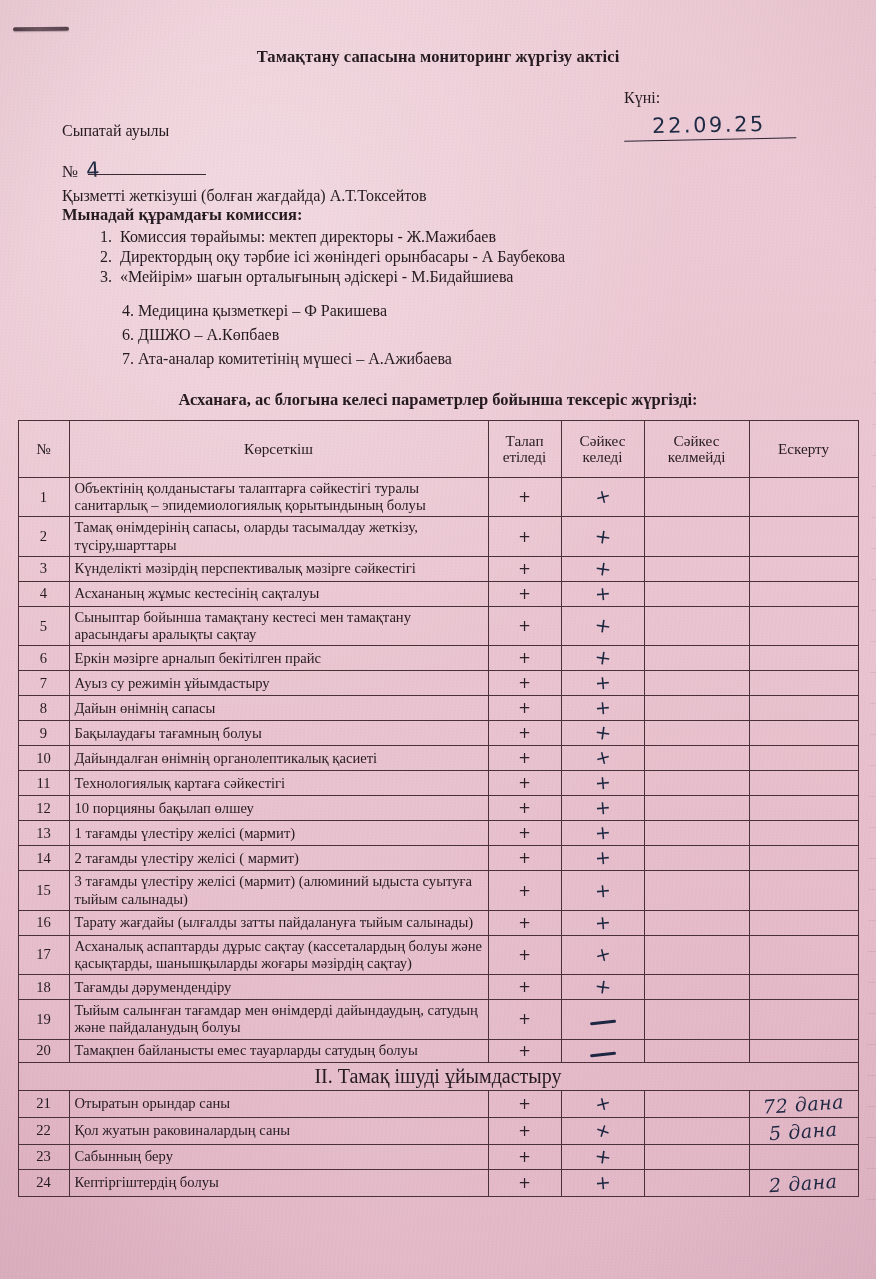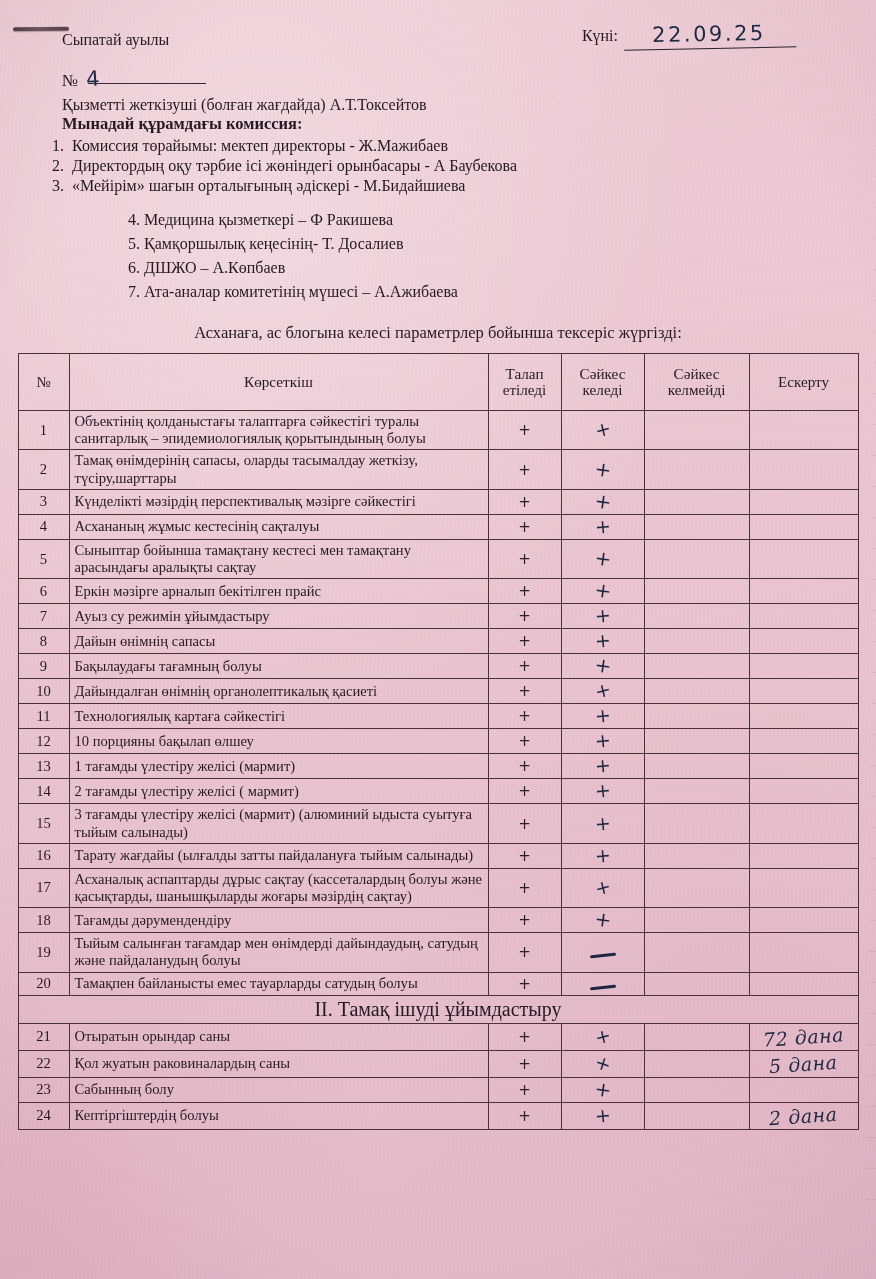--- a/index.html
+++ b/index.html
@@ -94,20 +94,21 @@
     padding: 0 34px 0 62px;
     gap: 34px;
   }
   .village { font-size: 16px; }
   .date-wrap {
     margin-left: auto;
     display: flex;
     align-items: baseline;
     gap: 6px;
     padding-right: 46px;
+    flex-direction: column;
   }
   .date-label { font-size: 16px; }
   .date-value {
     font-family: "DejaVu Sans", sans-serif;
     font-size: 21px;
     letter-spacing: 2.5px;
     color: #1e2a44;
     border-bottom: 1.6px solid #2a2030;
     padding: 0 12px 2px 10px;
     min-width: 150px;
@@ -149,36 +150,36 @@
     padding-left: 6px;
   }
   .commission-title {
     padding-left: 62px;
     font-size: 16.5px;
     font-weight: bold;
     margin-top: 0;
   }
   ol.members {
     margin: 3px 0 16px 0;
-    padding-left: 68px;
+    padding-left: 116px;
     font-size: 16px;
     list-style: decimal;
   }
   ol.members li { margin-bottom: 2px; padding-left: 4px; }
   ul.members-plain {
-    margin: 1px 0 0 16px;
+    margin: 1px 0 0 10px;
     padding-left: 112px;
     font-size: 16px;
     list-style: none;
   }
   ul.members-plain li { margin-bottom: 6px; }
 
   .section-heading {
     text-align: center;
-    font-weight: normal;
+    font-weight: bold;
     font-size: 16.5px;
     margin-top: 22px;
     margin-bottom: 10px;
   }
 
   
   table.insp {
     border-collapse: collapse;
     width: 810px;
     margin: 0 auto;
@@ -291,20 +292,21 @@
   <div>Асханалық аспаптарды дұрыс</div>
   <div>кассеталардың болуы және</div>
   <div>Тағамды дәрумендендіру</div>
   <div>Тыйым салынған тағамдар</div>
 </div>
 <div class="scan-lines"></div>
 <div class="corner-mark"></div>
 
 <div class="content">
 
+  <div class="doc-title">Тамақтану сапасына мониторинг жүргізу актісі</div>
 
   <div class="row-village">
     <div class="village">Сыпатай ауылы</div>
     <div class="date-wrap">
       <span class="date-label">Күні:</span>
       <span class="date-value">22.09.25</span>
     </div>
   </div>
 
   <div class="num-line">
@@ -318,21 +320,20 @@
 
   <div class="commission-title">Мынадай құрамдағы комиссия:</div>
 
   <ol class="members">
     <li>Комиссия төрайымы:  мектеп директоры  - Ж.Мажибаев</li>
     <li>Директордың оқу тәрбие  ісі жөніндегі орынбасары  - А Баубекова</li>
     <li>«Мейірім» шағын орталығының әдіскері - М.Бидайшиева</li>
   </ol>
   <ul class="members-plain">
     <li>4. Медицина қызметкері – Ф Ракишева</li>
-    <li>5.  Қамқоршылық кеңесінің- Т. Досалиев</li>
     <li>6. ДШЖО – А.Көпбаев</li>
     <li>7. Ата-аналар комитетінің мүшесі – А.Ажибаева</li>
   </ul>
 
   <div class="section-heading">Асханаға, ас блогына келесі параметрлер бойынша тексеріс жүргізді:</div>
 
   <table class="insp">
     <thead>
       <tr>
         <th class="c-no">№</th>
@@ -518,21 +519,21 @@
         <tr>
           <td class="c-no">22</td>
           <td class="c-param">Қол жуатын  раковиналардың  саны</td>
           <td class="c-req"><span class="mark-req">+</span></td>
           <td class="c-ok"><span class="mark-hand hw-d">+</span></td>
           <td class="c-bad"></td>
           <td class="c-note"><span class="note-hand">5 дана</span></td>
         </tr>
         <tr>
           <td class="c-no">23</td>
-          <td class="c-param"> Сабынның болу</td>
+          <td class="c-param"> Сабынның беру</td>
           <td class="c-req"><span class="mark-req">+</span></td>
           <td class="c-ok"><span class="mark-hand hw-b">+</span></td>
           <td class="c-bad"></td>
           <td class="c-note"></td>
         </tr>
         <tr>
           <td class="c-no">24</td>
           <td class="c-param">Кептіргіштердің болуы</td>
           <td class="c-req"><span class="mark-req">+</span></td>
           <td class="c-ok"><span class="mark-hand hw-c">+</span></td>

